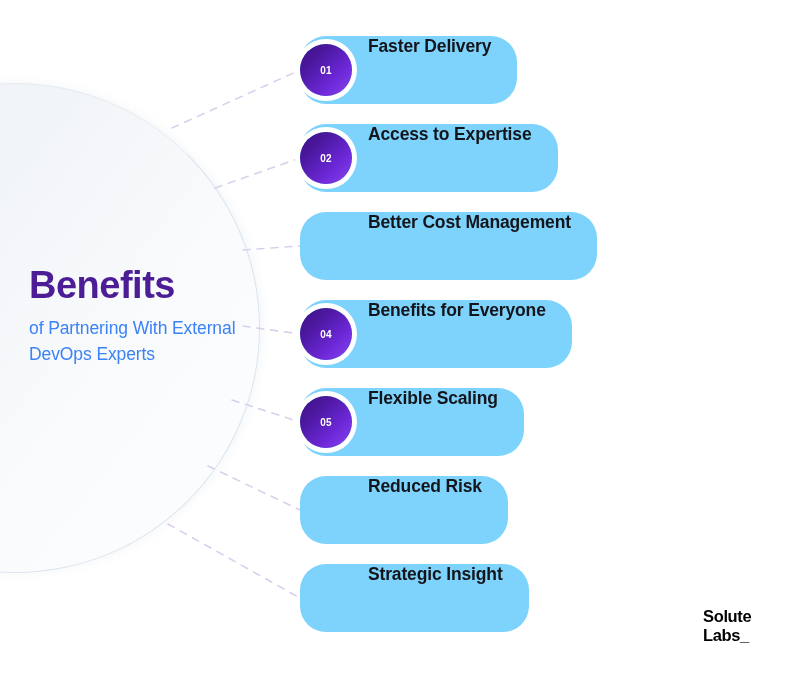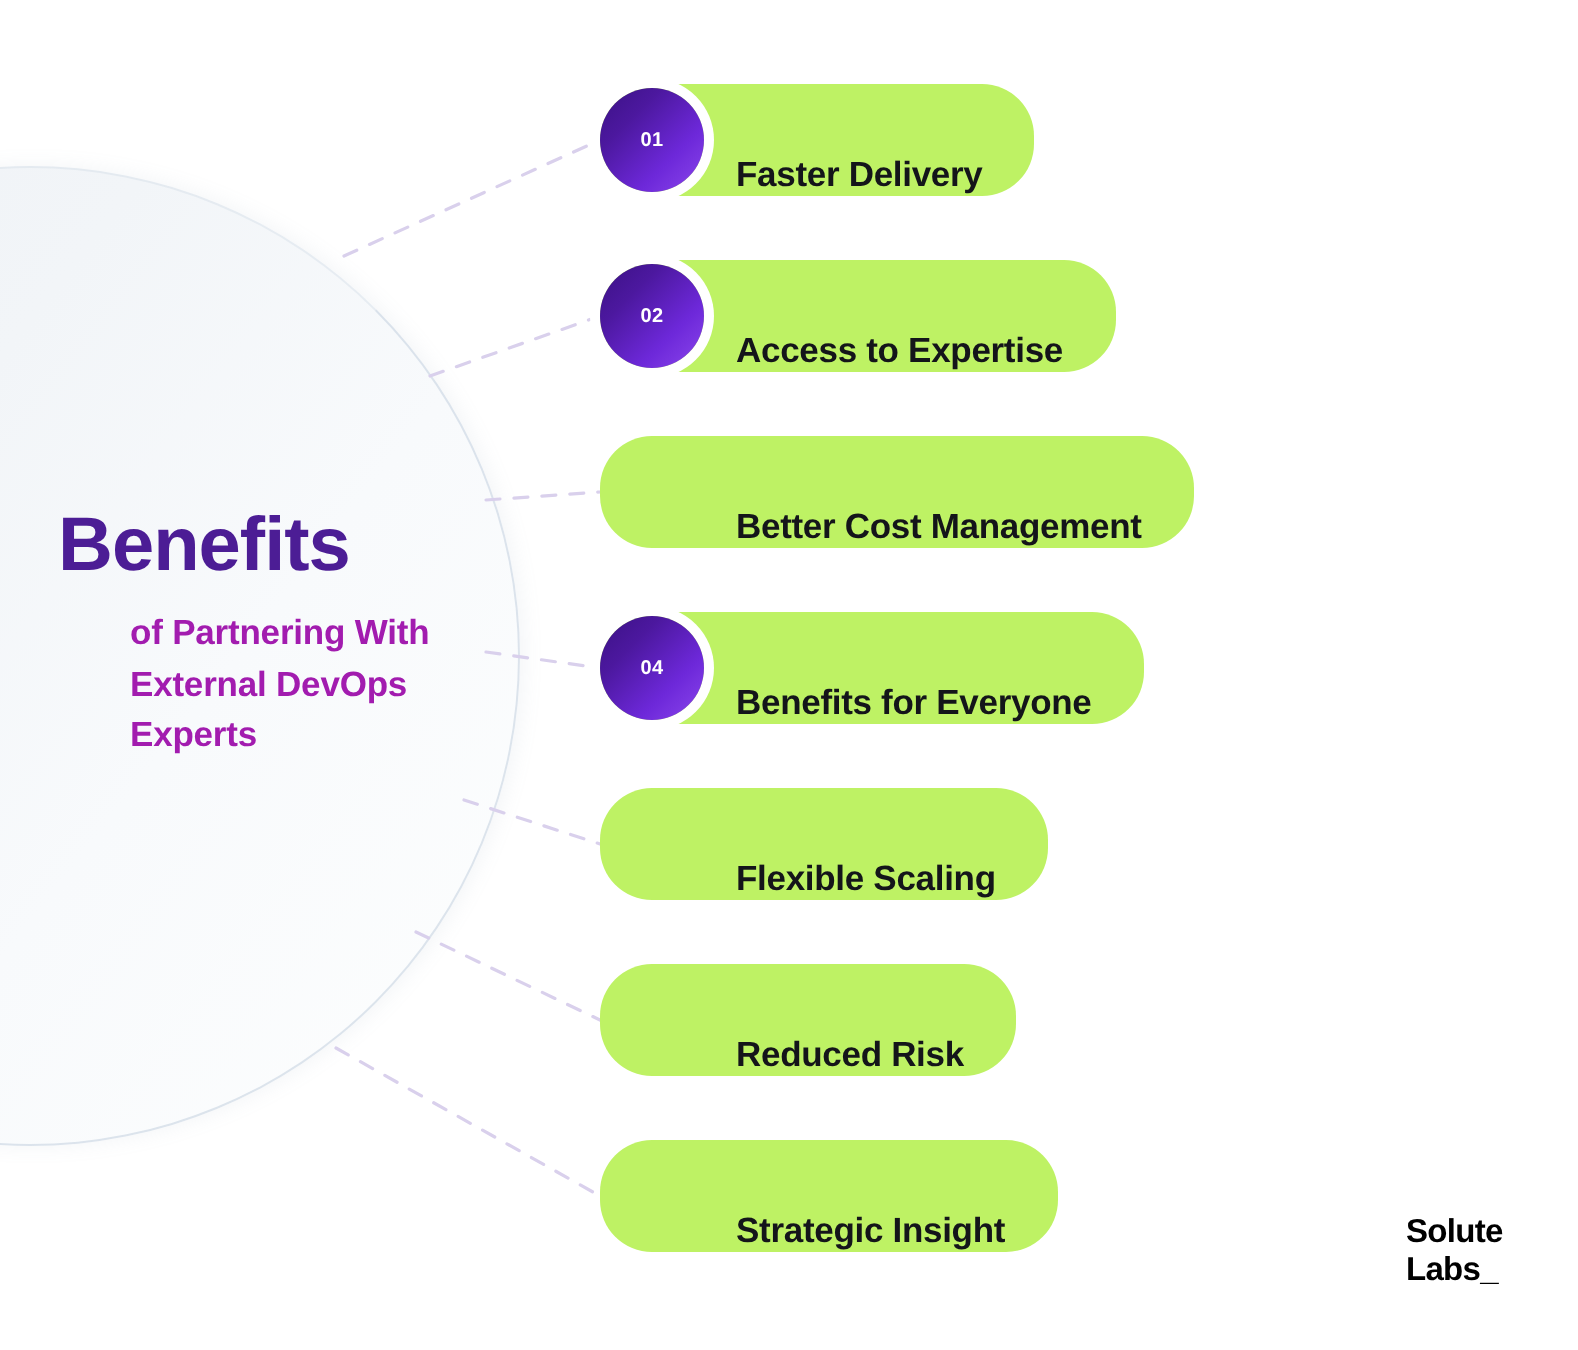--- a/index.html
+++ b/index.html
@@ -66,52 +66,51 @@
     letter-spacing: -0.5px;
     color: #7c52c9;
   }
   .h-benefits {
     display: block;
     font-size: 38px;
     line-height: 46px;
     font-weight: bold;
     letter-spacing: -0.5px;
     color: #4c1d95;
-    margin-top: 6px;
+    margin-top: 18px;
   }
   .h-sub {
     display: block;
     margin-top: 8px;
     font-size: 17.5px;
     line-height: 25.5px;
-    font-weight: bold;
-    color: #a21caf;
+    font-weight: normal;
+    color: #3b82f6;
     letter-spacing: -0.1px;
-    margin-left: 36px;
   }
 
   
   .items {
     position: absolute;
     left: 0;
     top: 0;
   }
   .item {
     position: absolute;
     left: 300px;
     height: 52px;
     display: flex;
     align-items: center;
   }
   .pill {
-    height: 56px;
+    height: 68px;
     border-radius: 26px;
-    background: #bef264;
+    background: #7dd3fc;
     display: flex;
-    align-items: flex-end;
+    align-items: flex-start;
     padding-left: 68px;
     padding-right: 26px;
     box-sizing: border-box;
   }
   .pill-label {
     font-size: 17.5px;
     font-weight: bold;
     color: #14151a;
     letter-spacing: -0.15px;
     white-space: nowrap;
@@ -208,20 +207,23 @@
       </div>
       <div class="badge">
         <span class="badge-num">04</span>
       </div>
     </div>
 
     <div class="item" style="top:396px;">
       <div class="pill">
         <span class="pill-label">Flexible Scaling</span>
       </div>
+      <div class="badge">
+        <span class="badge-num">05</span>
+      </div>
     </div>
 
     <div class="item" style="top:484px;">
       <div class="pill">
         <span class="pill-label">Reduced Risk</span>
       </div>
     </div>
 
     <div class="item" style="top:572px;">
       <div class="pill">

